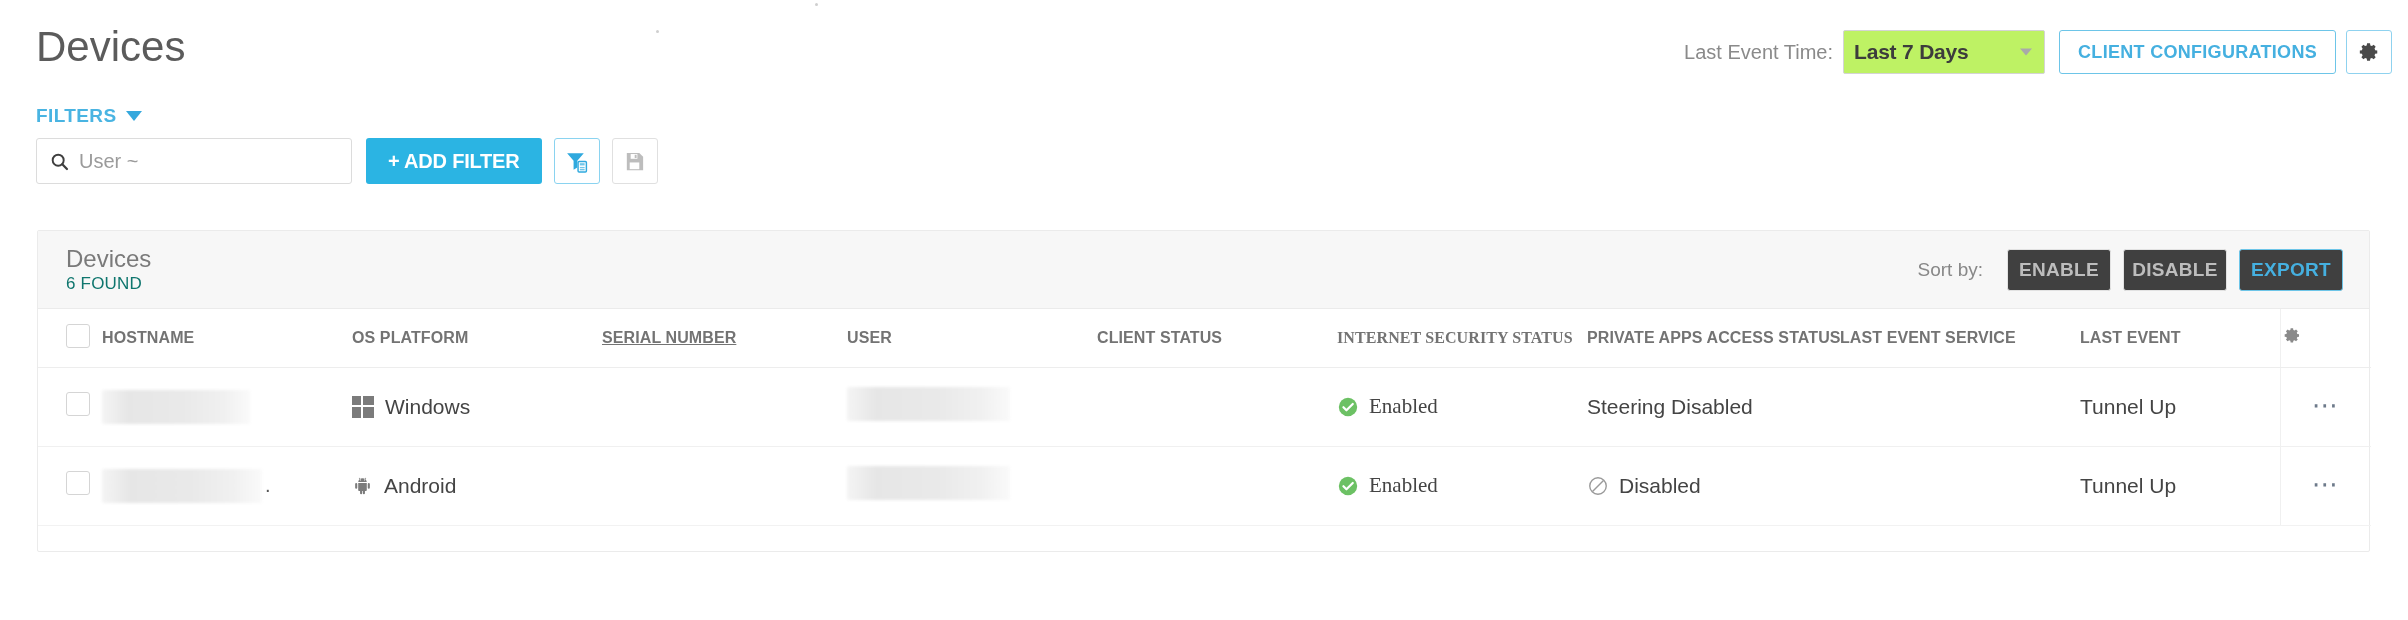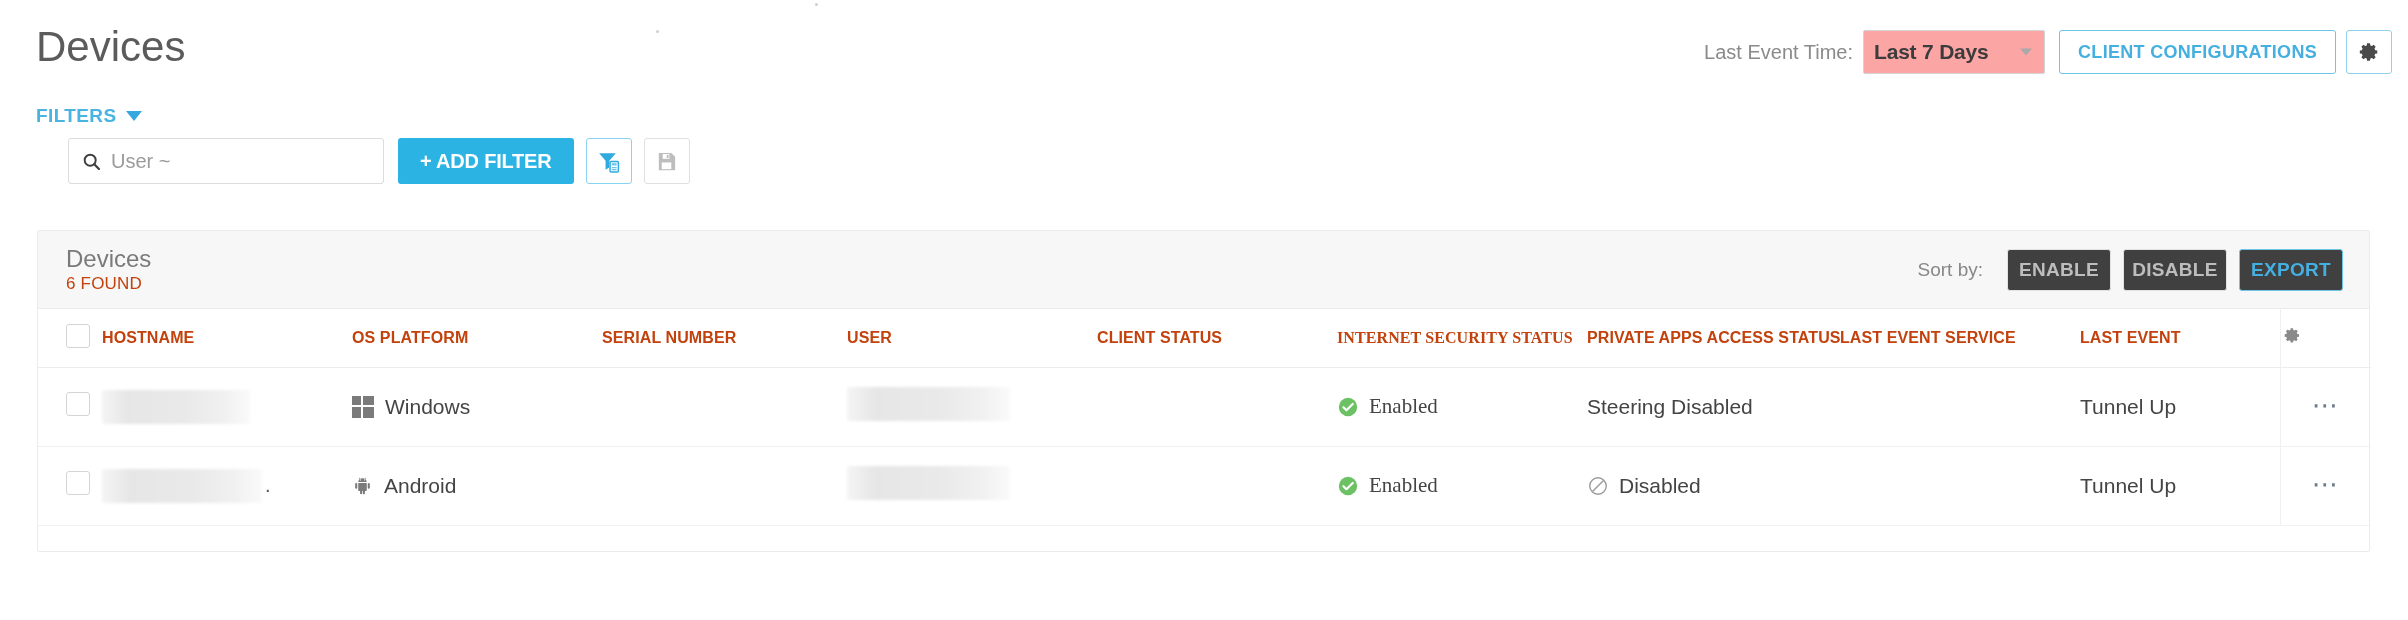--- a/index.html
+++ b/index.html
@@ -26,22 +26,22 @@
   .speck-b { left: 815px; top: 3px; }
 
   .header-right {
     position: absolute; right: 16px; top: 30px;
     display: flex; align-items: center; gap: 0;
   }
   .last-event-label {
     font-size: 20px; color: #8a8a8a; margin-right: 10px; white-space: nowrap;
   }
   .select-box {
-    width: 182px; height: 44px;
-    border: 1px solid #d4d4d4; background: #fca5a5; border-radius: 2px;
+    width: 202px; height: 44px;
+    border: 1px solid #d4d4d4; background: #bef264; border-radius: 2px;
     display: flex; align-items: center; padding: 0 10px;
     position: relative;
   }
   .select-box .sel-value {
     font-size: 21px; color: #3c3c3c; font-weight: 600; letter-spacing: -.2px;
   }
   .caret-down {
     position: absolute; right: 12px; top: 50%; transform: translateY(-50%);
     width: 0; height: 0;
     border-left: 6px solid transparent; border-right: 6px solid transparent;
@@ -65,21 +65,21 @@
     font-size: 19px; font-weight: 700; color: #49b4e2; letter-spacing: .4px;
     display: flex; align-items: center; gap: 9px; cursor: pointer;
   }
   .filters-caret {
     width: 0; height: 0;
     border-left: 8px solid transparent; border-right: 8px solid transparent;
     border-top: 10px solid #35a8dd;
   }
   .filter-bar {
     position: absolute; left: 36px; top: 138px;
-    display: flex; align-items: center; margin-left: 32px;
+    display: flex; align-items: center;
   }
   .search-field {
     width: 316px; height: 46px; border: 1px solid #dcdcdc; background: #fff;
     border-radius: 3px; display: flex; align-items: center; padding: 0 12px; gap: 9px;
   }
   .search-field .ph { font-size: 20px; color: #9b9b9b; }
   .btn-primary {
     height: 46px; background: #2bb4e3; border: none; border-radius: 3px;
     color: #fff; font-size: 20px; font-weight: 700; letter-spacing: -.2px;
     display: flex; align-items: center; justify-content: center;
@@ -98,21 +98,21 @@
     position: absolute; left: 37px; top: 230px; width: 2333px; height: 322px;
     background: #fff; border: 1px solid #ebebeb; border-radius: 2px;
   }
   .card-head {
     height: 78px; background: #f7f7f7; border-bottom: 1px solid #ebebeb;
     display: flex; align-items: center; justify-content: space-between;
     padding: 0 26px 0 28px; position: relative;
   }
   .card-title-wrap { display: flex; flex-direction: column; gap: 2px; }
   .card-title { font-size: 24px; color: #7a7a7a; font-weight: 400; line-height: 26px; }
-  .card-sub { font-size: 17px; color: #c2410c; letter-spacing: .2px; }
+  .card-sub { font-size: 17px; color: #0f766e; letter-spacing: .2px; }
   .card-head-right { display: flex; align-items: center; }
   .sortby-label { font-size: 19px; color: #888; margin-right: 12px; }
   .sort-select {
     width: 200px; height: 40px; border-bottom: 1px solid #d8d8d8;
     display: flex; align-items: center; position: relative; margin-right: 14px;
   }
   .sort-select .sel-value {
     font-size: 20px; color: #3c3c3c; font-weight: 700; letter-spacing: -.3px;
   }
   .sort-select .caret-down { right: 6px; border-top-color: #b5b5b5; }
@@ -122,33 +122,33 @@
     color: #bdbdbd; display: flex; align-items: center; justify-content: center;
     margin-left: 12px; cursor: default;
   }
   .btn-flat.enabled {
     border-color: #6dc5e8; color: #45b0e0; cursor: pointer;
   }
 
   
   table.devices { width: 100%; border-collapse: collapse; table-layout: fixed; }
   table.devices th {
-    height: 58px; font-size: 16px; font-weight: 700; color: #c2410c;
+    height: 58px; font-size: 16px; font-weight: 700; color: #737373;
     letter-spacing: .1px; text-align: left; vertical-align: middle;
     border-bottom: 1px solid #ededed; white-space: nowrap;
   }
   table.devices td {
     height: 79px; font-size: 21px; color: #444; vertical-align: middle;
     border-bottom: 1px solid #f0f0f0; white-space: nowrap;
   }
   tr.row-last td { border-bottom: 1px solid #f2f2f2; }
   .c-check  { width: 64px; padding-left: 28px; }
   .c-host   { width: 250px; }
   .c-os     { width: 250px; }
-  .c-serial { width: 245px; }
+  .c-serial { width: 245px; text-decoration: underline; }
   .c-user   { width: 250px; }
   .c-client { width: 240px; }
   .c-inet   { width: 250px; font-family: Liberation Serif, serif; }
   .c-priv   { width: 253px; }
   .c-les    { width: 240px; }
   .c-le     { width: 200px; }
   .c-gear   { width: 91px; text-align: center; border-left: 1px solid #f0f0f0; }
 
   .chk {
     width: 24px; height: 24px; border: 1px solid #d5d5d5; border-radius: 3px;

